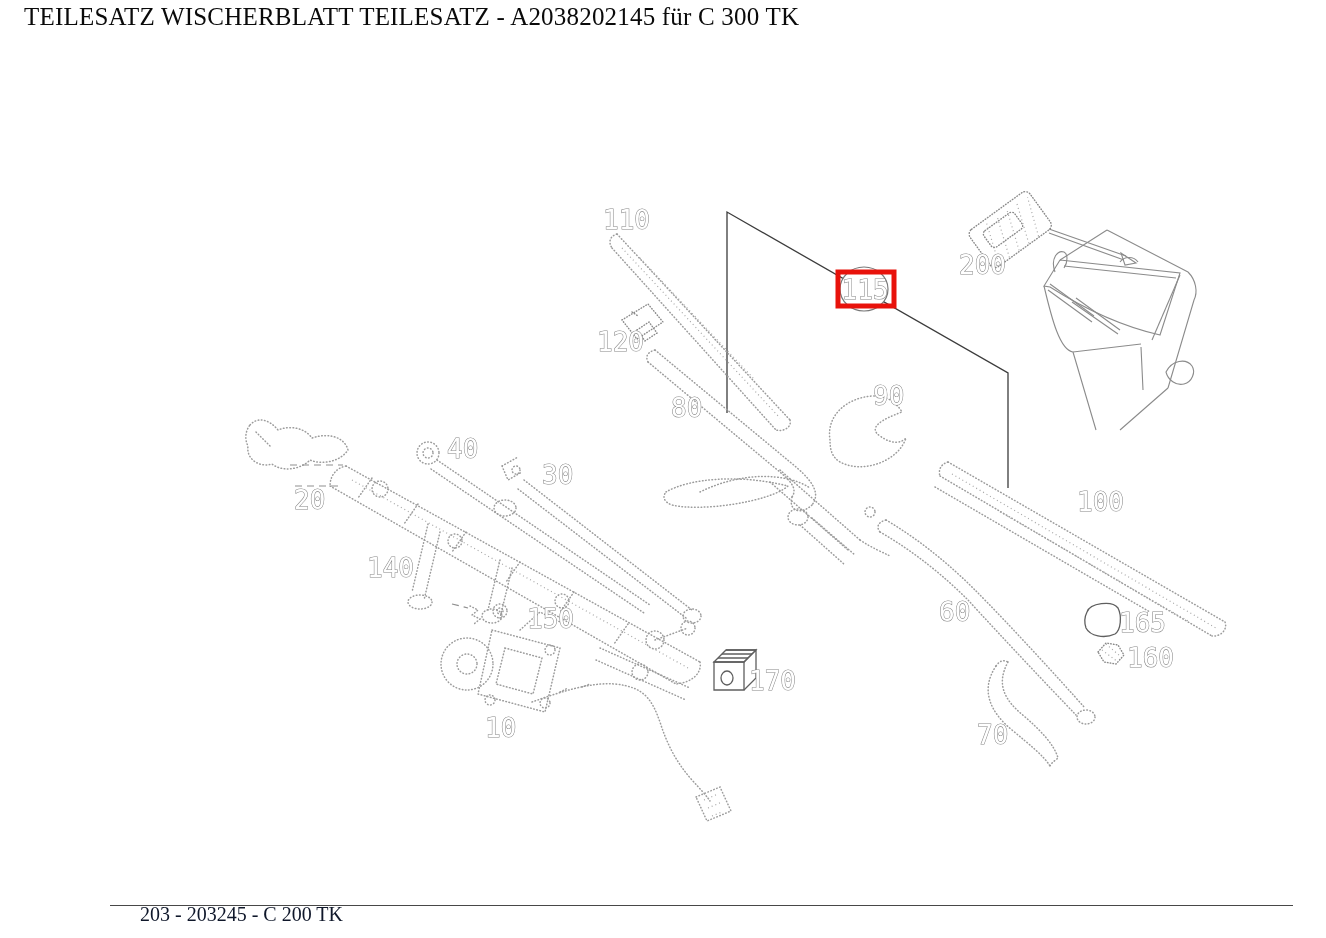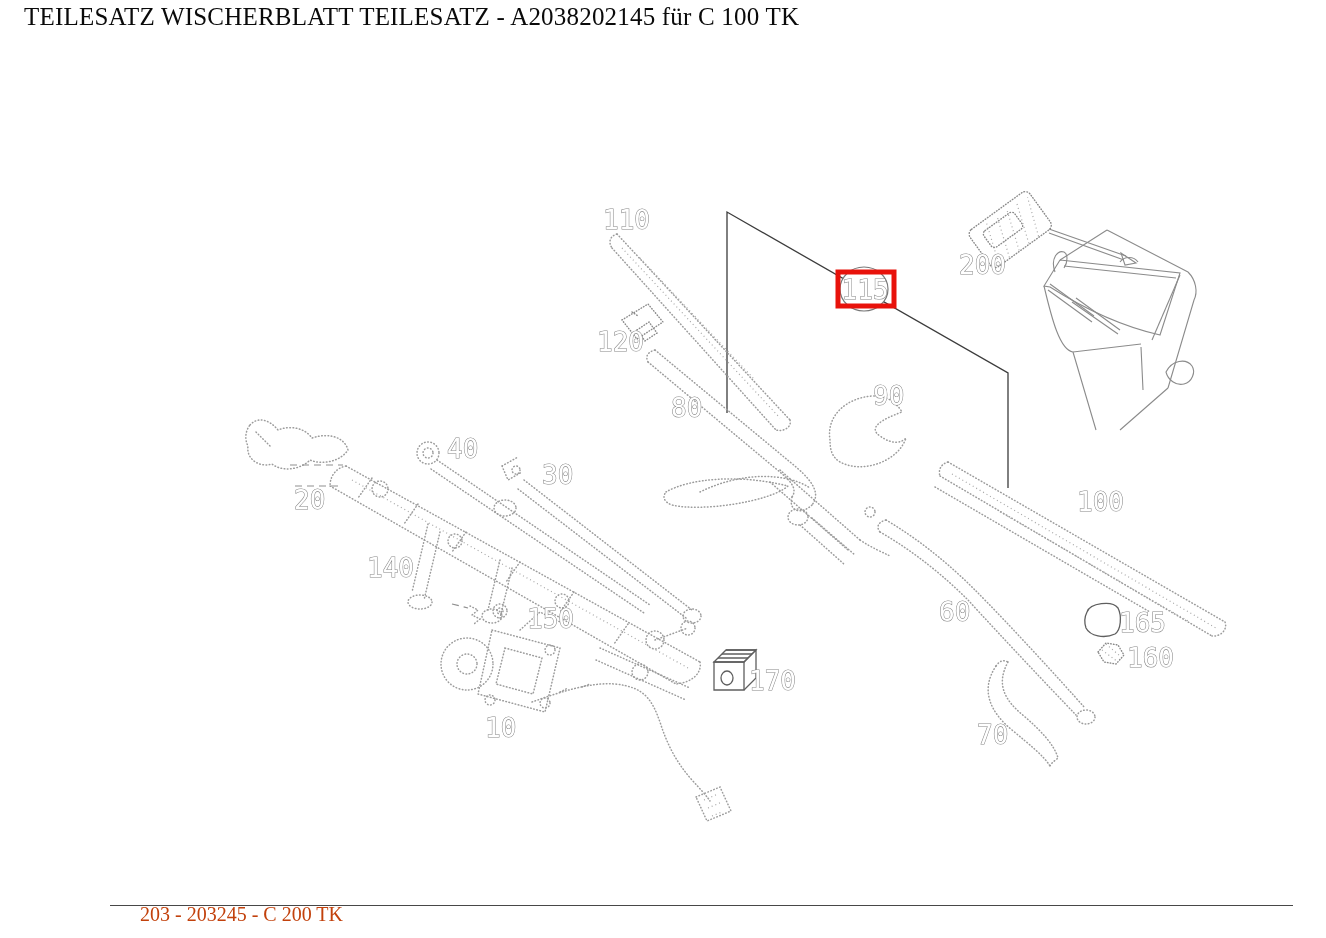--- a/index.html
+++ b/index.html
@@ -3,42 +3,42 @@
 <meta charset="utf-8">
 <style>
   html,body{margin:0;padding:0;background:#ffffff;}
   body{width:1326px;height:938px;overflow:hidden;position:relative;
        font-family:"Liberation Serif",serif;}
   .page{position:absolute;inset:0;background:#fff;}
   .title{position:absolute;left:24px;top:2px;font-size:25px;line-height:30px;
          color:#0a0a0a;white-space:nowrap;letter-spacing:.2px;font-weight:400;}
   .footer-line{position:absolute;left:110px;top:905px;width:1183px;height:0;
                border-top:1px solid #474747;}
-  .footer-text{position:absolute;left:140px;top:903px;font-size:20px;color:#c2410c;
+  .footer-text{position:absolute;left:140px;top:903px;font-size:20px;color:#0f172a;
                white-space:nowrap;}
   svg.diagram{position:absolute;left:0;top:0;}
   
   .st{fill:none;stroke:#9c9c9c;stroke-width:1.5;stroke-dasharray:.6 2.6;stroke-linecap:round;}
   .st2{fill:none;stroke:#8a8a8a;stroke-width:1.4;stroke-dasharray:.6 2.2;stroke-linecap:round;}
   .hatch{fill:none;stroke:#a6a6a6;stroke-width:1.2;stroke-dasharray:1 3;}
   .dashln{fill:none;stroke:#8f8f8f;stroke-width:1.2;stroke-dasharray:7 5;}
   .ln{fill:none;stroke:#3c3c3c;stroke-width:1.3;}
   .car{fill:none;stroke:#8b8b8b;stroke-width:1.1;}
   .solid-part{fill:none;stroke:#5f5f5f;stroke-width:1.3;}
   .part-label{font-family:"DejaVu Sans Mono",monospace;font-size:26px;
               fill:#ffffff;stroke:#878787;stroke-width:1.1;paint-order:stroke;}
   .hl-circle{fill:#ffffff;stroke:#787878;stroke-width:1.2;}
   .hl-box{fill:none;stroke-width:5px;}
 </style>
 </head>
 <body>
 
 <div class="page">
 
-  <div class="title">TEILESATZ WISCHERBLATT TEILESATZ - A2038202145 für C 100 TK</div>
+  <div class="title">TEILESATZ WISCHERBLATT TEILESATZ - A2038202145 für C 300 TK</div>
 
   <svg class="diagram" width="1326" height="938" viewBox="0 0 1326 938">
 
     <g>
       <path class="ln" d="M727,413 L727,212 L1008,373 L1008,488"></path>
     </g>
 
     <g>
       <path class="st" d="M617,234 L790,420"></path>
       <path class="st" d="M612,248 L776,430"></path>

